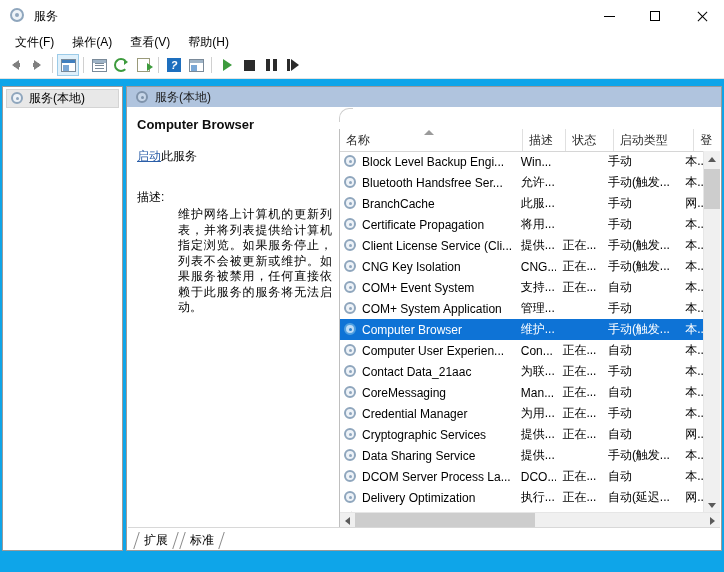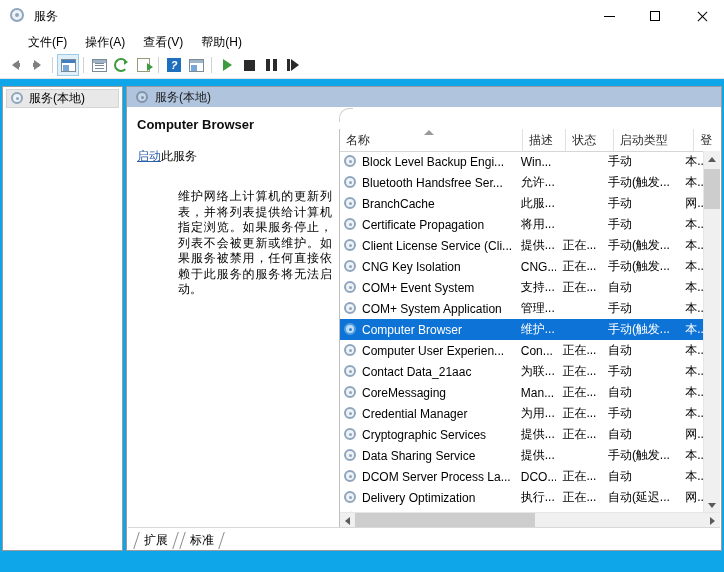--- a/index.html
+++ b/index.html
@@ -22,21 +22,21 @@
   .winbtn{width:46px;height:32px;display:flex;align-items:center;justify-content:center;
           font-size:12px;color:#000;line-height:1;}
   .glyph-min{display:block;width:11px;height:1px;background:#000;}
   .glyph-max{display:block;width:10px;height:10px;border:1px solid #000;box-sizing:border-box;}
   .glyph-x{position:relative;width:11px;height:11px;}
   .glyph-x:before,.glyph-x:after{content:"";position:absolute;left:0;top:5px;width:13px;height:1px;background:#000;}
   .glyph-x:before{transform:rotate(45deg);}
   .glyph-x:after{transform:rotate(-45deg);}
 
   
-  .menubar{height:20px;display:flex;align-items:center;padding-left:6px;background:#fff;margin-left:13px;}
+  .menubar{height:20px;display:flex;align-items:center;padding-left:6px;background:#fff;}
   .menu-item{padding:2px 9px;font-size:12px;color:#000;cursor:default;}
 
   
   .toolbar{height:26px;background:#fff;display:flex;align-items:center;padding-left:4px;
            border-bottom:1px solid #e3e3e3;}
   .tb{width:22px;height:22px;display:flex;align-items:center;justify-content:center;position:relative;}
   .tb-sep{width:1px;height:16px;background:#d0d0d0;margin:0 4px;}
   .tb.sel{background:#dff0fb;border:1px solid #9ccbe8;box-sizing:border-box;}
   .arrow{width:0;height:0;border-top:5px solid transparent;border-bottom:5px solid transparent;position:relative;}
   .arrow-l{border-right:7px solid #808080;}
@@ -245,20 +245,21 @@
       <div class="pane-header">
         <span class="ph-ico">
             <span class="gear"></span>
           </span>
         <span class="ph-txt">服务(本地)</span>
       </div>
 
       <div class="details">
         <div class="svc-title">Computer Browser</div>
         <div class="svc-action"><span class="svc-link">启动</span><span>此服务</span></div>
+        <div class="desc-label">描述:</div>
         <div class="desc-text">维护网络上计算机的更新列表，并将列表提供给计算机指定浏览。如果服务停止，列表不会被更新或维护。如果服务被禁用，任何直接依赖于此服务的服务将无法启动。</div>
       </div>
 
       <div class="lp-round"></div>
 
       <div class="listpane">
 
         <div class="cols">
           <div class="col c-name">
             <span>名称</span>

